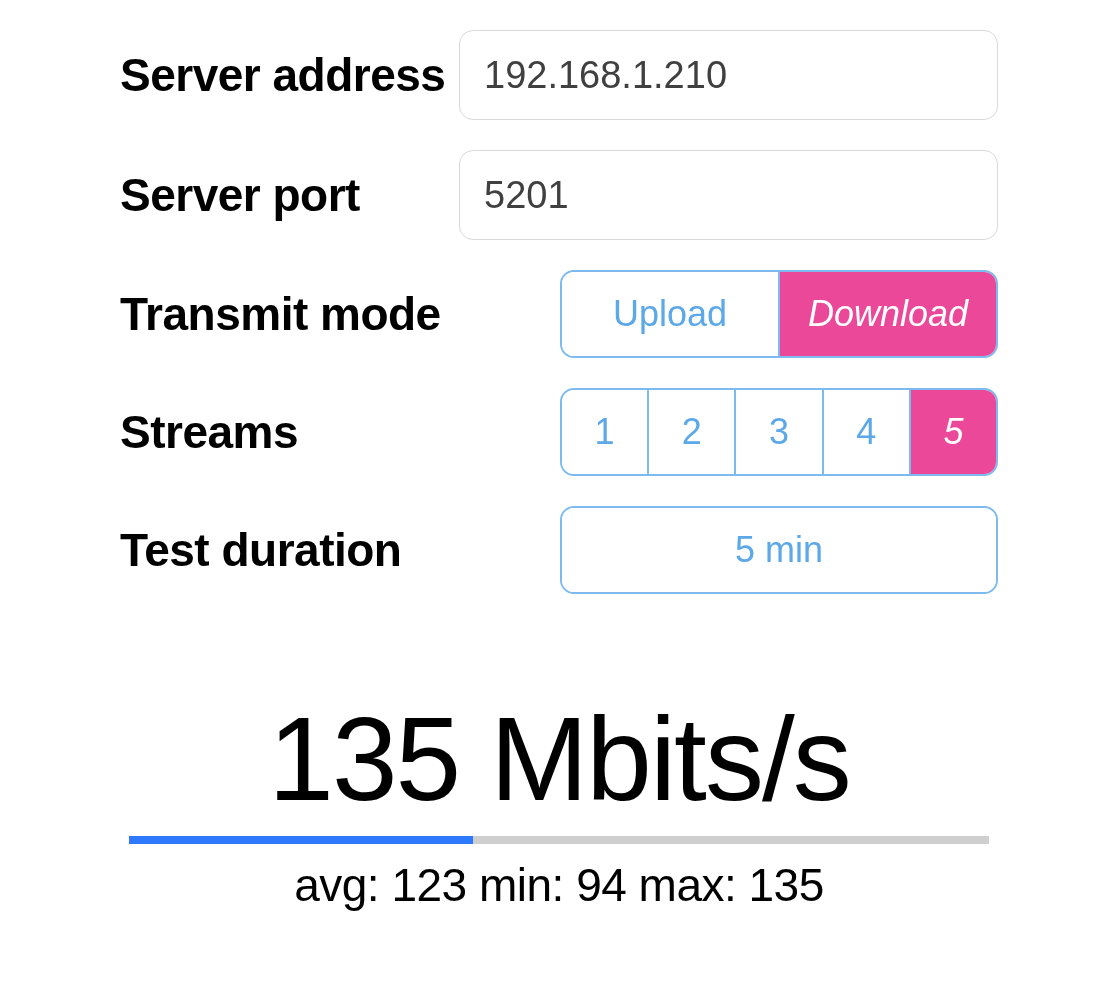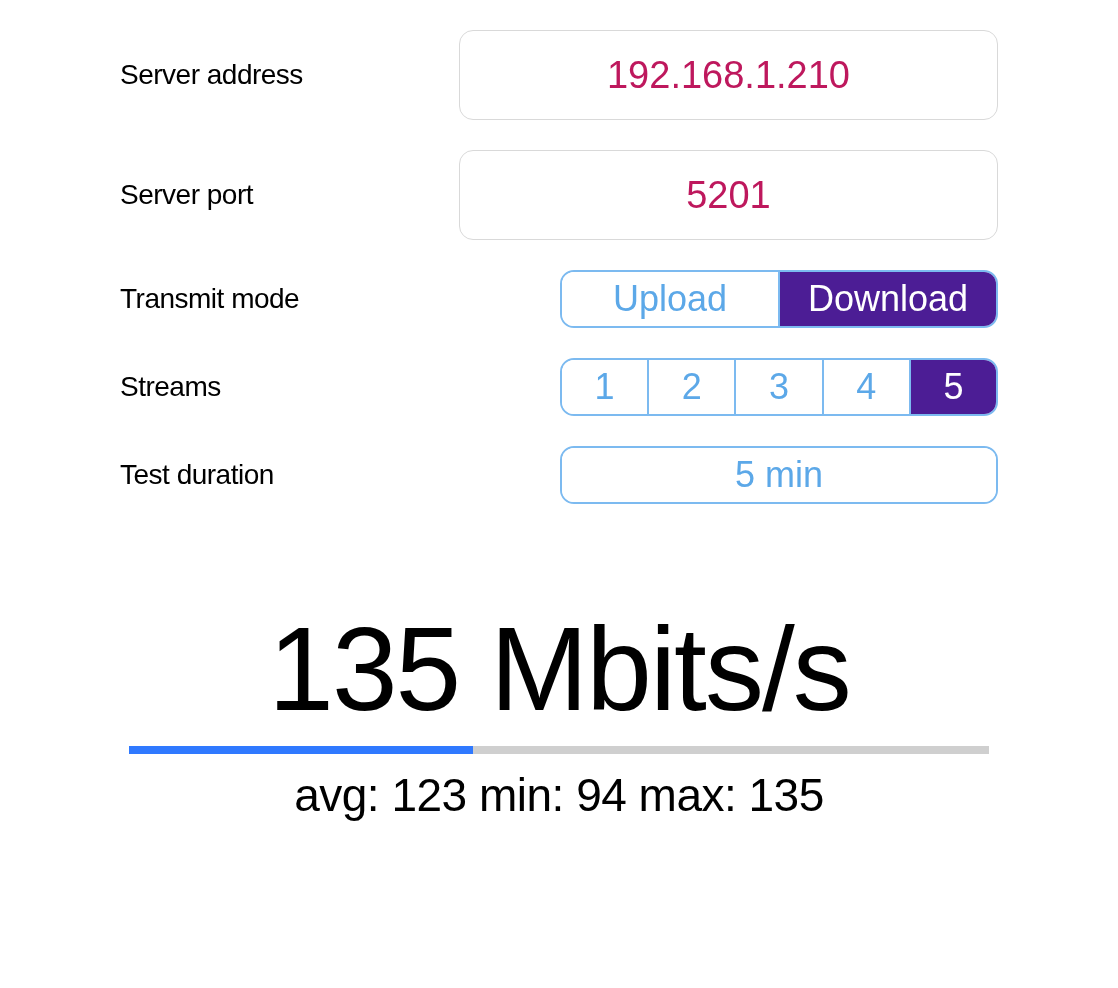--- a/index.html
+++ b/index.html
@@ -15,63 +15,63 @@
   .container {
     padding: 30px 120px 0 120px;
   }
   .row {
     display: flex;
     align-items: center;
     margin-bottom: 30px;
   }
   .label {
     width: 440px;
-    font-size: 28px;
-    font-weight: 400;
+    font-size: 46px;
+    font-weight: 700;
     letter-spacing: -0.5px;
   }
   .field {
     flex: 1;
     height: 90px;
     border: 1px solid #d9d9d9;
     border-radius: 14px;
     font-size: 38px;
     padding: 8px 24px;
-    color: #be185d;
+    color: #404040;
     background: #fff;
     outline: none;
     font-family: inherit;
-    text-align: center;
   }
   .seg {
     flex: 1;
     display: flex;
-    height: 58px;
+    height: 88px;
     border-radius: 14px;
     overflow: hidden;
     border: 2px solid #7cbaf0;
   }
   .seg button {
     flex: 1;
     border: none;
     background: #fff;
     color: #5ca8e8;
     font-size: 36px;
     font-family: inherit;
     cursor: pointer;
     padding: 0;
     display: flex;
     align-items: center;
     justify-content: center;
     border-right: 2px solid #7cbaf0;
   }
   .seg button:last-child { border-right: none; }
   .seg button.active {
-    background: #4c1d95;
+    background: #ec4899;
     color: #ffffff;
+    font-style: italic;
   }
   .result-block {
     margin-top: 106px;
     text-align: center;
   }
   .big-number {
     font-size: 118px;
     font-weight: 400;
     letter-spacing: -2px;
     line-height: 1;

